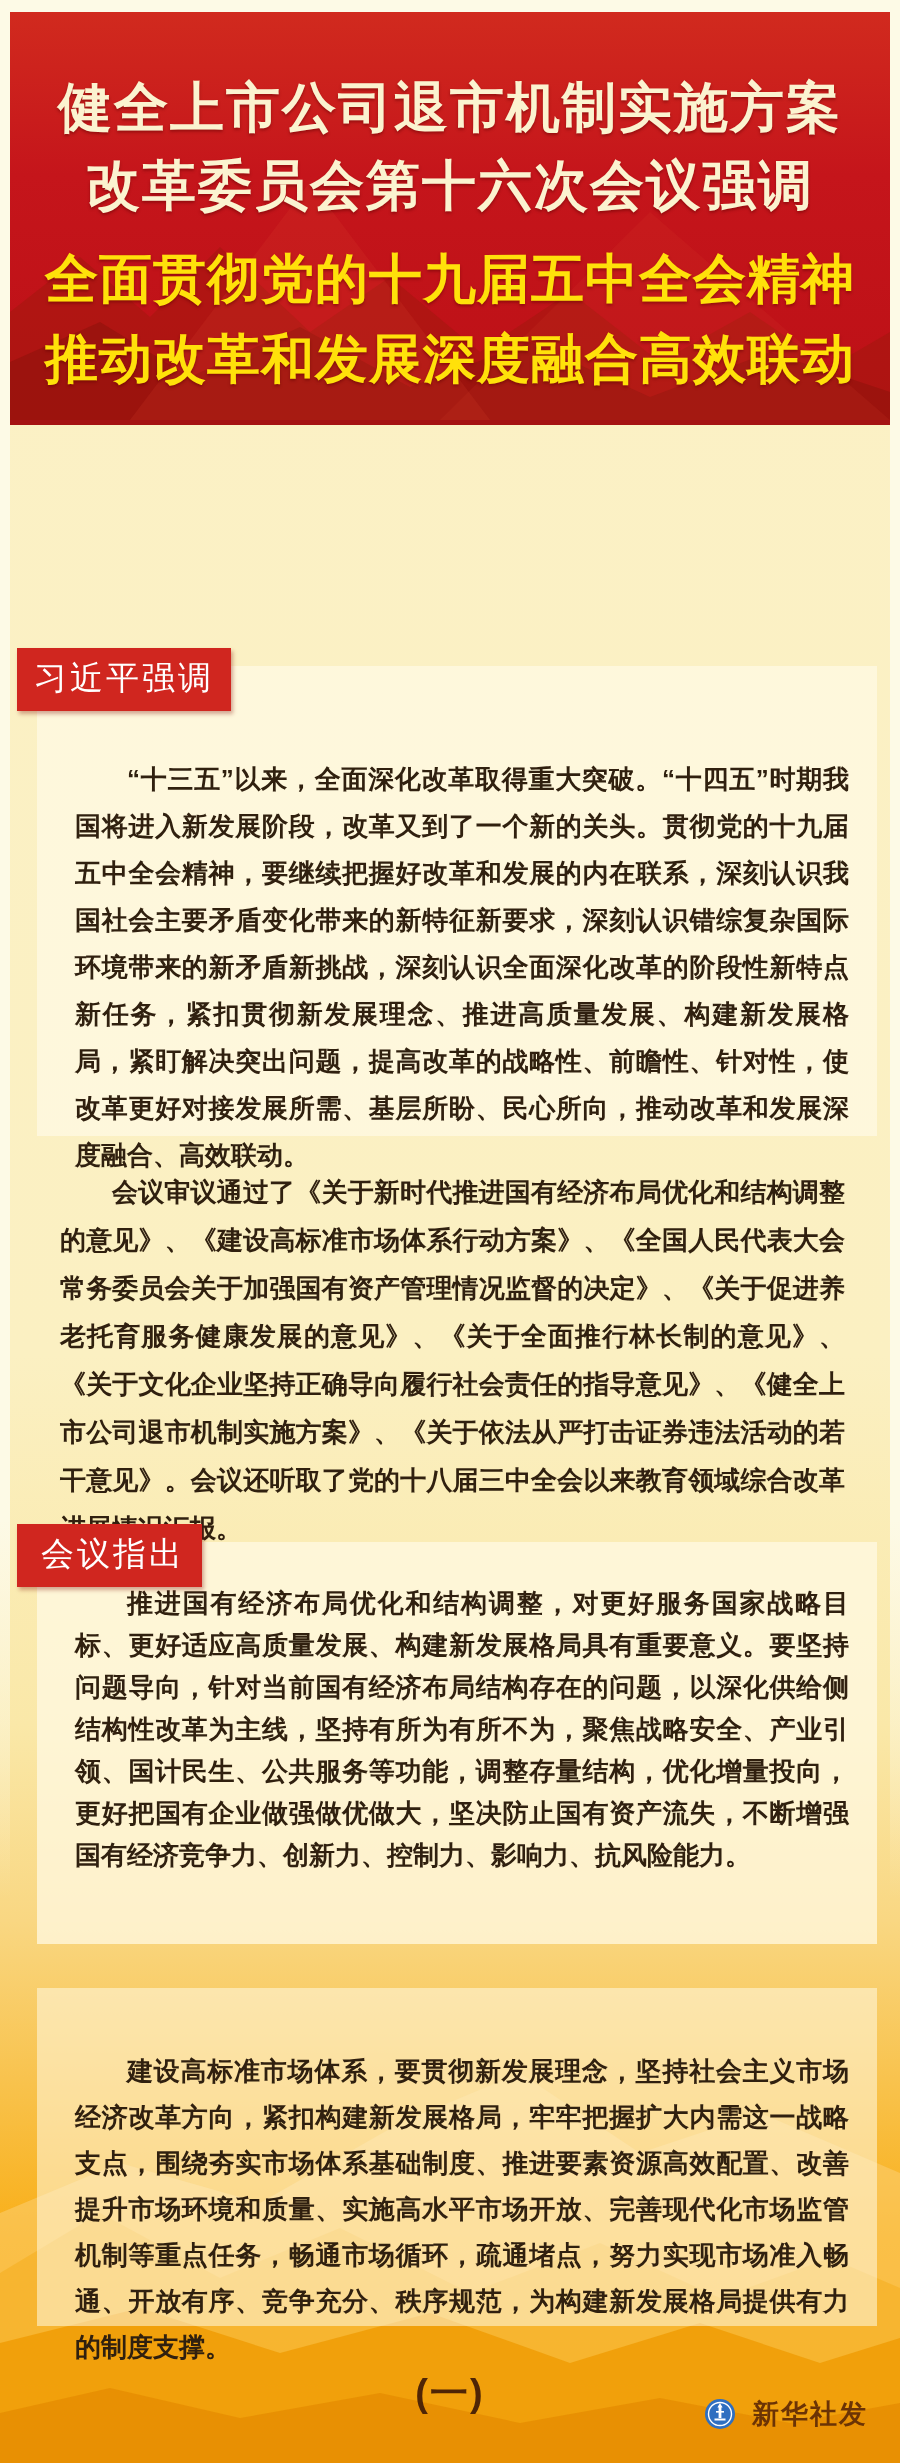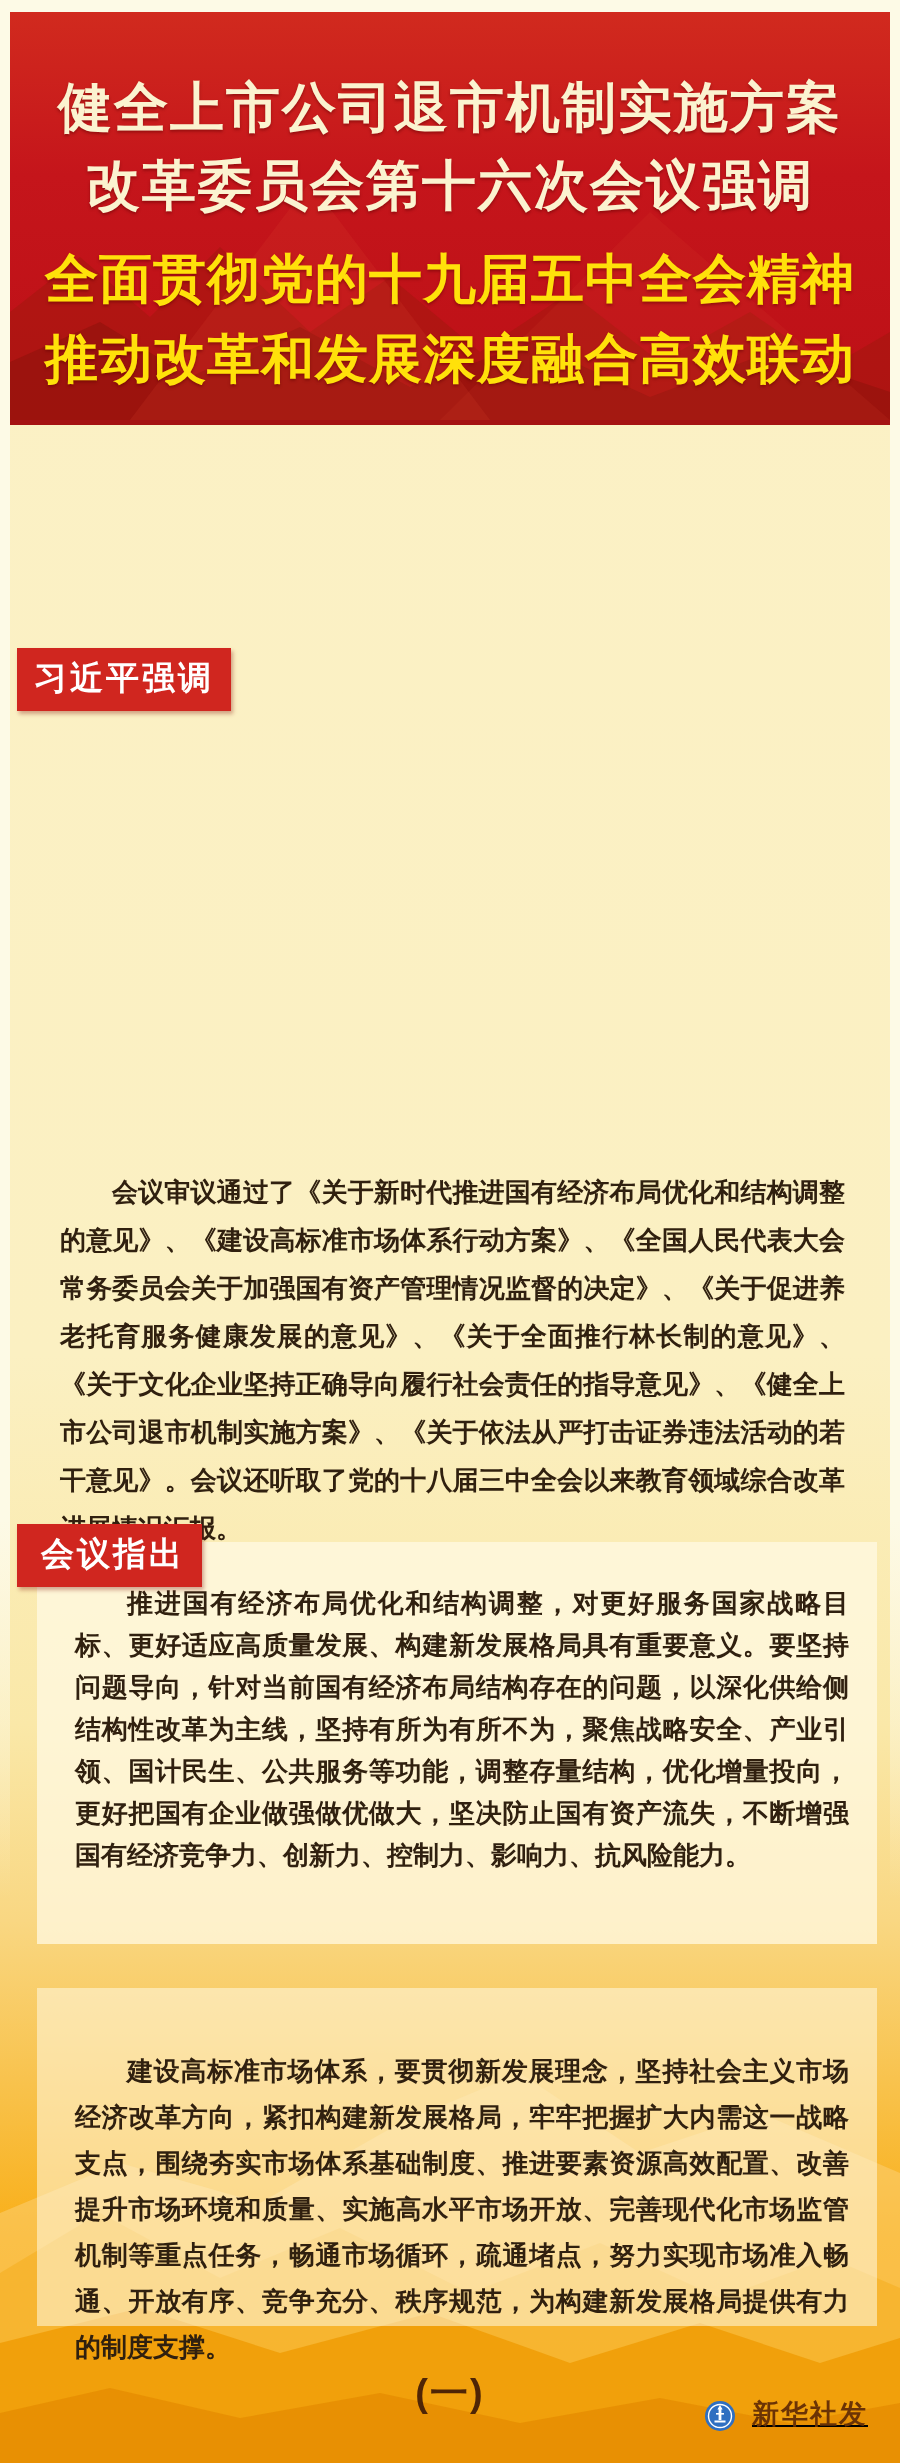--- a/index.html
+++ b/index.html
@@ -64,38 +64,38 @@
   .panel1 .panel-text{padding:90px 28px 0 38px;line-height:47px;}
   .panel2{top:1542px;height:402px;}
   .panel2 .panel-text{padding:40px 28px 0 38px;line-height:42px;}
   .panel3{top:1988px;height:338px;background:rgba(255,250,228,0.55);}
   .panel3 .panel-text{padding:60px 28px 0 38px;line-height:46px;}
 
   
   .badge{
     position:absolute;left:17px;
     background:#D0261F;color:#ffffff;
-    font-size:33px;font-weight:bold;letter-spacing:3px;
+    font-size:33px;font-weight:normal;letter-spacing:3px;
     padding:8px 17px 10px 17px;white-space:nowrap;
     box-shadow:2px 3px 4px rgba(130,15,10,.35);
   }
   .badge1{top:648px;}
   .badge2{top:1524px;padding-left:24px;}
   .badge3{top:1966px;}
 
   
   .footer-art{position:absolute;left:0;bottom:0;width:900px;height:450px;}
   .page-marker{
     position:absolute;left:0;top:2368px;width:900px;
     text-align:center;font-size:38px;font-weight:bold;
     color:#4F2506;letter-spacing:2px;
   }
   .credit{
     position:absolute;right:32px;top:2396px;
-    display:flex;align-items:flex-end;gap:16px;text-decoration:underline;
+    display:flex;align-items:center;gap:16px;
   }
   .credit-label{
     font-size:27px;font-weight:bold;color:#6B3305;letter-spacing:2px;
   }
 </style>
 </head>
 <body>
 
 <div class="page">
 
@@ -117,20 +117,23 @@
   </div>
 
   <svg class="footer-art" viewBox="0 0 900 450" preserveAspectRatio="none">
     <path d="M0,200 L120,150 L260,190 L400,110 L520,60 L640,140 L760,100 L900,160 L900,450 L0,450 Z" fill="#FBD27A" opacity="0.5"></path>
     <path d="M0,260 L100,200 L220,265 L340,215 L470,280 L600,230 L720,285 L830,245 L900,275 L900,450 L0,450 Z" fill="#F6B32B" opacity="0.8"></path>
     <path d="M0,330 L140,295 L280,340 L430,300 L570,350 L700,310 L820,350 L900,325 L900,450 L0,450 Z" fill="#EF9D08" opacity="0.9"></path>
     <path d="M0,400 L110,375 L240,405 L380,380 L520,410 L660,385 L790,410 L900,390 L900,450 L0,450 Z" fill="#E78F03" opacity="0.95"></path>
   </svg>
 
 
+  <div class="panel panel1">
+    <p class="panel-text">“十三五”以来，全面深化改革取得重大突破。“十四五”时期我国将进入新发展阶段，改革又到了一个新的关头。贯彻党的十九届五中全会精神，要继续把握好改革和发展的内在联系，深刻认识我国社会主要矛盾变化带来的新特征新要求，深刻认识错综复杂国际环境带来的新矛盾新挑战，深刻认识全面深化改革的阶段性新特点新任务，紧扣贯彻新发展理念、推进高质量发展、构建新发展格局，紧盯解决突出问题，提高改革的战略性、前瞻性、针对性，使改革更好对接发展所需、基层所盼、民心所向，推动改革和发展深度融合、高效联动。</p>
+  </div>
   <div class="badge badge1">习近平强调</div>
 
   <p class="body-p measures">会议审议通过了《关于新时代推进国有经济布局优化和结构调整的意见》、《建设高标准市场体系行动方案》、《全国人民代表大会常务委员会关于加强国有资产管理情况监督的决定》、《关于促进养老托育服务健康发展的意见》、《关于全面推行林长制的意见》、《关于文化企业坚持正确导向履行社会责任的指导意见》、《健全上市公司退市机制实施方案》、《关于依法从严打击证券违法活动的若干意见》。会议还听取了党的十八届三中全会以来教育领域综合改革进展情况汇报。</p>
 
   <div class="panel panel2">
     <p class="panel-text">推进国有经济布局优化和结构调整，对更好服务国家战略目标、更好适应高质量发展、构建新发展格局具有重要意义。要坚持问题导向，针对当前国有经济布局结构存在的问题，以深化供给侧结构性改革为主线，坚持有所为有所不为，聚焦战略安全、产业引领、国计民生、公共服务等功能，调整存量结构，优化增量投向，更好把国有企业做强做优做大，坚决防止国有资产流失，不断增强国有经济竞争力、创新力、控制力、影响力、抗风险能力。</p>
   </div>
   <div class="badge badge2">会议指出</div>
 
   <div class="panel panel3">

